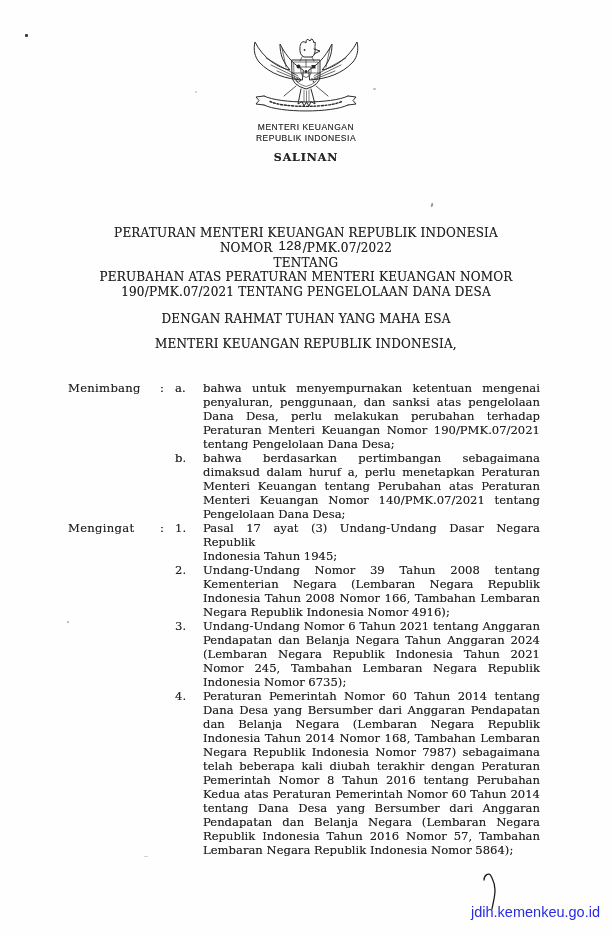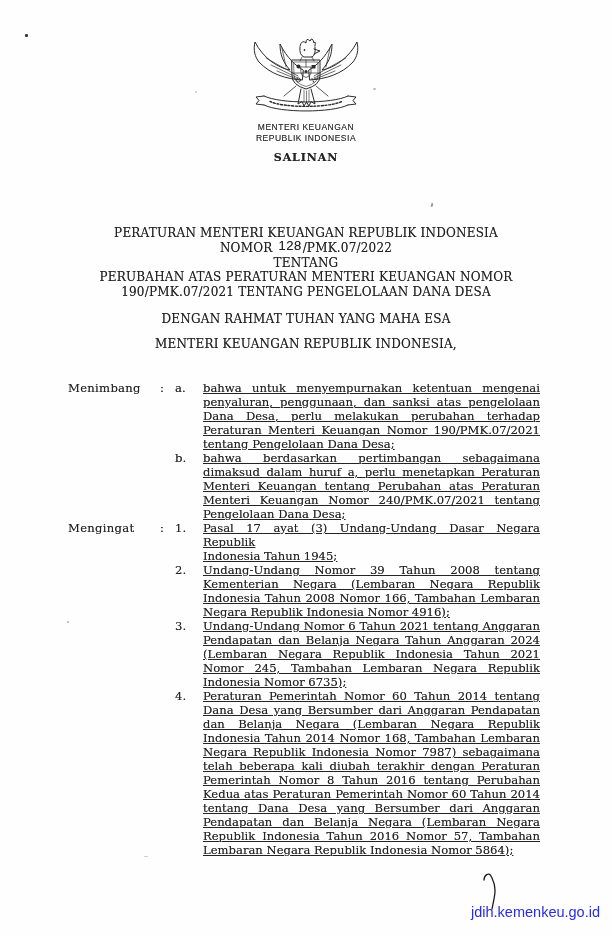--- a/index.html
+++ b/index.html
@@ -31,21 +31,21 @@
   
   .body-block { position:absolute; top:381px; left:68px; width:472px;
     font-size:11.6px; line-height:14px; }
   .section { display:flex; align-items:flex-start; }
   .section + .section { margin-top:0; }
   .sec-label { width:92px; letter-spacing:0.3px; }
   .sec-colon { width:15px; }
   .sec-items { width:365px; }
   .item-row { display:flex; align-items:flex-start; }
   .item-marker { width:28px; }
-  .item-lines { width:337px;text-decoration:underline; }
+  .item-lines { width:337px; }
   .ln { text-align:justify; text-align-last:justify; line-height:14px; }
   .ln-last { text-align-last:left; }
 
   
   .footer-link { position:absolute; top:904px; right:12px;
     font-family:"Liberation Sans", sans-serif; font-size:14.5px; color:#2b2bdf;
     text-shadow:none; }
   .pen-mark { position:absolute; left:479px; top:869px; }
 
   
@@ -143,21 +143,21 @@
               <div class="ln">Peraturan Menteri Keuangan Nomor 190/PMK.07/2021</div>
               <div class="ln ln-last">tentang Pengelolaan Dana Desa;</div>
             </div>
         </div>
         <div class="item-row">
           <div class="item-marker">b.</div>
           <div class="item-lines">
               <div class="ln">bahwa berdasarkan pertimbangan sebagaimana</div>
               <div class="ln">dimaksud dalam huruf a, perlu menetapkan Peraturan</div>
               <div class="ln">Menteri Keuangan tentang Perubahan atas Peraturan</div>
-              <div class="ln">Menteri Keuangan Nomor 240/PMK.07/2021 tentang</div>
+              <div class="ln">Menteri Keuangan Nomor 140/PMK.07/2021 tentang</div>
               <div class="ln ln-last">Pengelolaan Dana Desa;</div>
             </div>
         </div>
       </div>
     </div>
 
     <div class="section">
       <div class="sec-label">Mengingat</div>
       <div class="sec-colon">:</div>
       <div class="sec-items">

